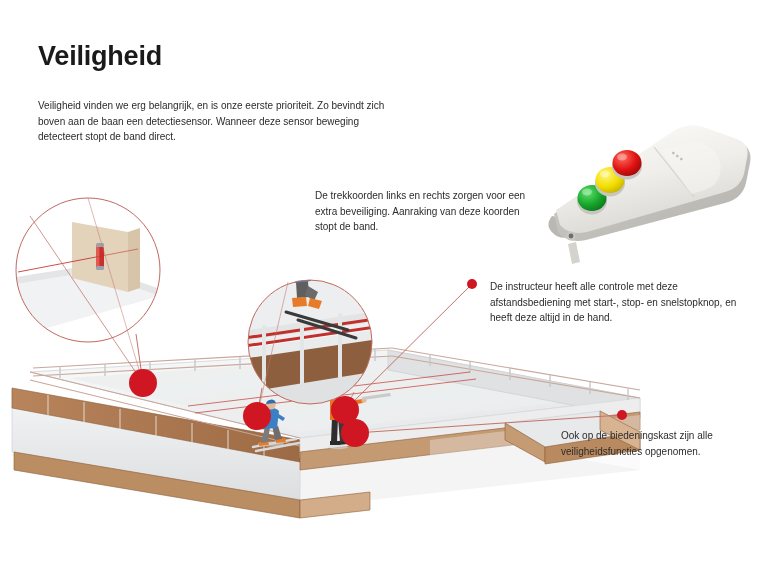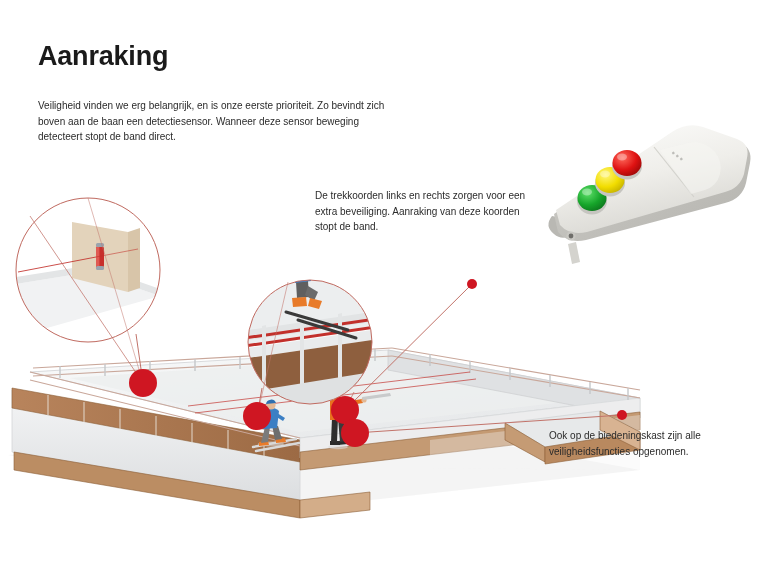--- a/index.html
+++ b/index.html
@@ -40,21 +40,21 @@
   .body-text {
     position: absolute;
     font-size: 10px;
     line-height: 1.55;
     color: #2b2b2b;
     white-space: pre-line;
   }
   #intro-text   { left: 38px;  top: 98px;  width: 350px; }
   #cords-text   { left: 271px; top: 188px; width: 225px; margin-left: 44px; }
   #remote-text  { left: 490px; top: 279px; width: 268px; }
-  #cabinet-text { left: 549px; top: 428px; width: 200px; }
+  #cabinet-text { left: 561px; top: 428px; width: 200px; }
 
   
   #remote-wrap {
     position: absolute;
     left: 532px;
     top: 118px;
     width: 228px;
     height: 148px;
   }
   #remote-wrap svg { display: block; width: 100%; height: 100%; }
@@ -342,22 +342,23 @@
         <ellipse cx="73" cy="56" rx="5" ry="3.4" fill="#ffffff" opacity="0.35"></ellipse>
       </g>
       <g>
         <ellipse cx="95" cy="48" rx="15" ry="13.5" fill="#c6c5c0"></ellipse>
         <ellipse cx="95" cy="45" rx="14.5" ry="13" fill="url(#gRed)"></ellipse>
         <ellipse cx="90" cy="39" rx="5" ry="3.4" fill="#ffffff" opacity="0.35"></ellipse>
       </g>
     </svg>
   </div>
 
-  <div class="page-title">Aanraking</div>
+  <div class="page-title">Veiligheid</div>
 
   <div id="intro-text" class="body-text">Veiligheid vinden we erg belangrijk, en is onze eerste prioriteit. Zo bevindt zich boven aan de baan een detectiesensor. Wanneer deze sensor beweging detecteert stopt de band direct.</div>
 
   <div id="cords-text" class="body-text">De trekkoorden links en rechts zorgen voor een extra beveiliging. Aanraking van deze koorden stopt de band.</div>
 
+  <div id="remote-text" class="body-text">De instructeur heeft alle controle met deze afstandsbediening met start-, stop- en snelstopknop, en heeft deze altijd in de hand.</div>
 
   <div id="cabinet-text" class="body-text">Ook op de biedeningskast zijn alle veiligheidsfuncties opgenomen.</div>
 
 </div>
 
 </body></html>

